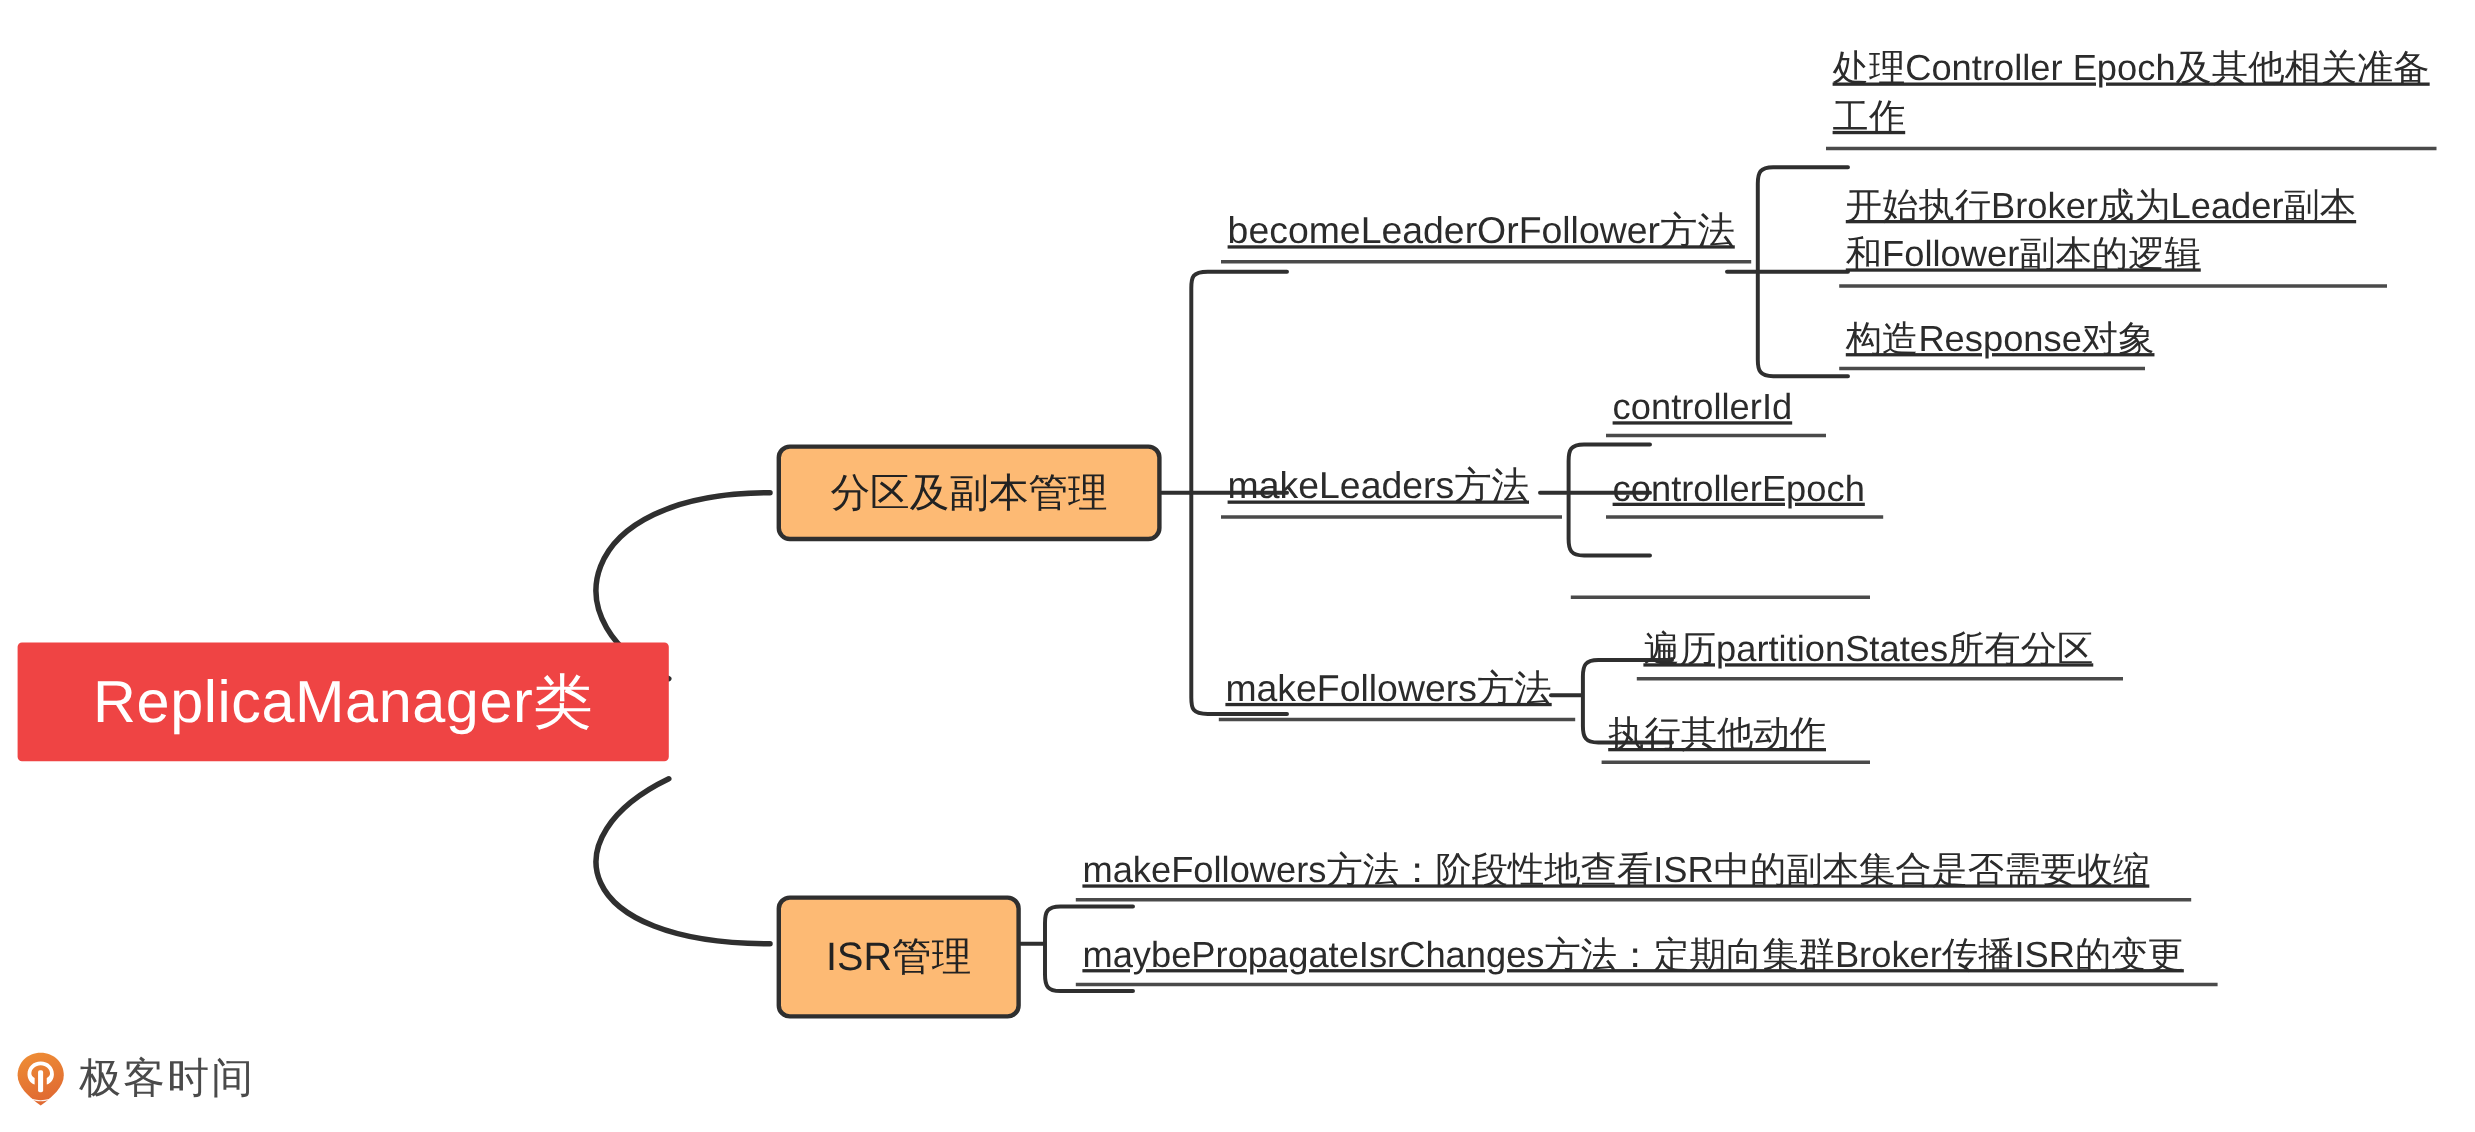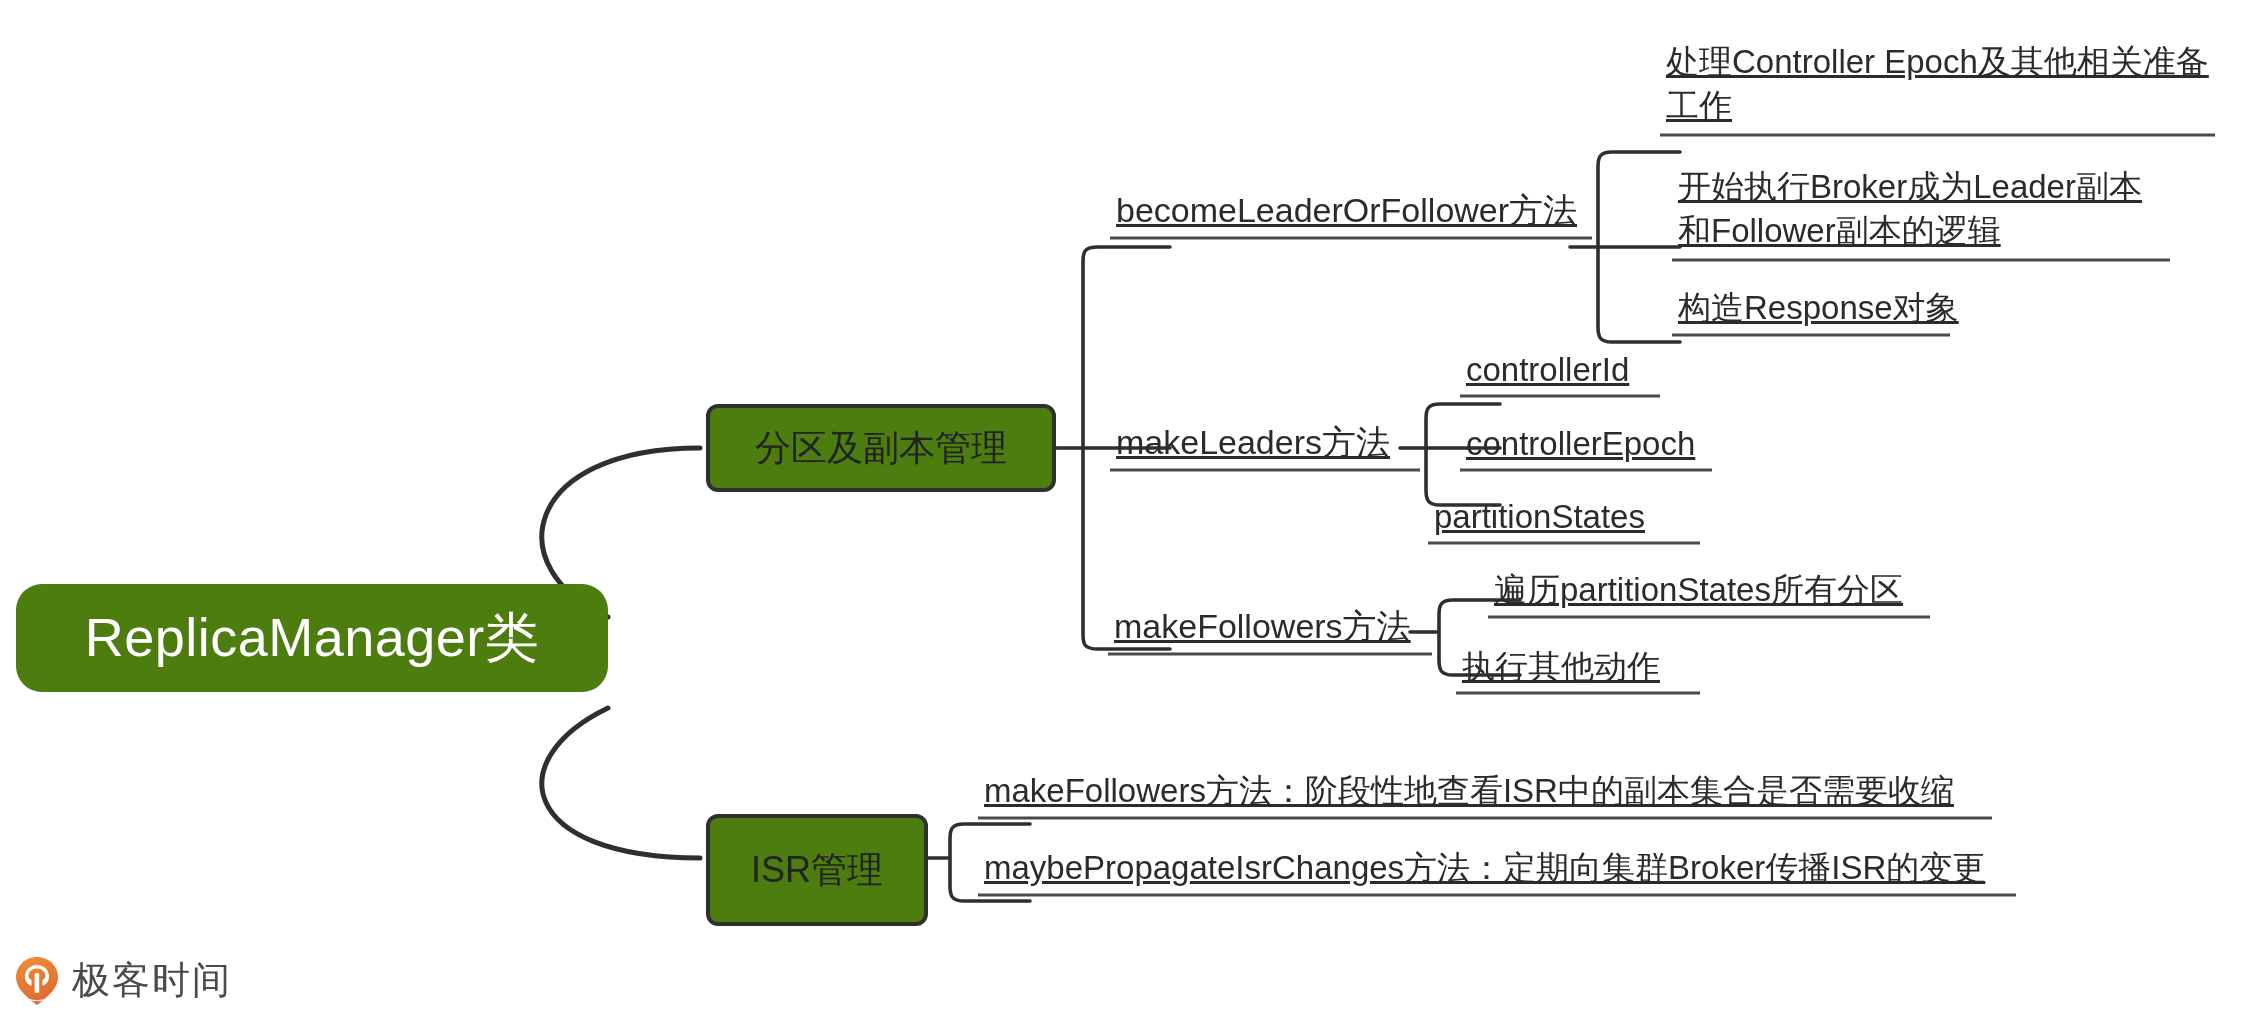--- a/index.html
+++ b/index.html
@@ -28,31 +28,31 @@
   .node {
     position: absolute;
     box-sizing: border-box;
     display: flex;
     align-items: center;
     justify-content: center;
     white-space: nowrap;
   }
   
   .root-node {
-    background: #4d7c0f;
-    border-radius: 26px;
+    background: #ef4444;
+    border-radius: 4px;
     color: #ffffff;
     font-size: 54px;
     font-weight: 400;
     letter-spacing: 0.5px;
     padding: 0 34px;
   }
   
   .branch-node {
-    background: #4d7c0f;
+    background: #fdba74;
     border: 4px solid #2f2f2f;
     border-radius: 12px;
     color: #222222;
     font-size: 36px;
     padding: 0 22px;
   }
   
   .topic {
     position: absolute;
     box-sizing: border-box;
@@ -166,21 +166,20 @@
   <div class="topic lvl3" style="left:1660px; top:40px; width:560px;">处理Controller Epoch及其他相关准备工作</div>
 
   <div class="topic lvl3" style="left:1672px; top:165px; width:505px;">开始执行Broker成为Leader副本和Follower副本的逻辑</div>
 
   <div class="topic lvl3 single" style="left:1460px; top:348px; width:230px;">controllerId</div>
 
   <div class="topic lvl3 single" style="left:1672px; top:286px; width:300px;">构造Response对象</div>
 
   <div class="topic lvl3 single" style="left:1460px; top:422px; width:280px;">controllerEpoch</div>
 
-  <div class="topic lvl3 single" style="left:1428px; top:495px; width:290px;">partitionStates</div>
 
   <div class="topic lvl3 single" style="left:1488px; top:568px; width:460px;">遍历partitionStates所有分区</div>
 
   <div class="topic lvl3 single" style="left:1456px; top:645px; width:260px;">执行其他动作</div>
 
   <div class="topic lvl3 single" style="left:978px; top:769px; width:1030px;">makeFollowers方法：阶段性地查看ISR中的副本集合是否需要收缩</div>
 
   <div class="topic lvl3 single" style="left:978px; top:846px; width:1050px;">maybePropagateIsrChanges方法：定期向集群Broker传播ISR的变更</div>
 
   <div id="logo">

